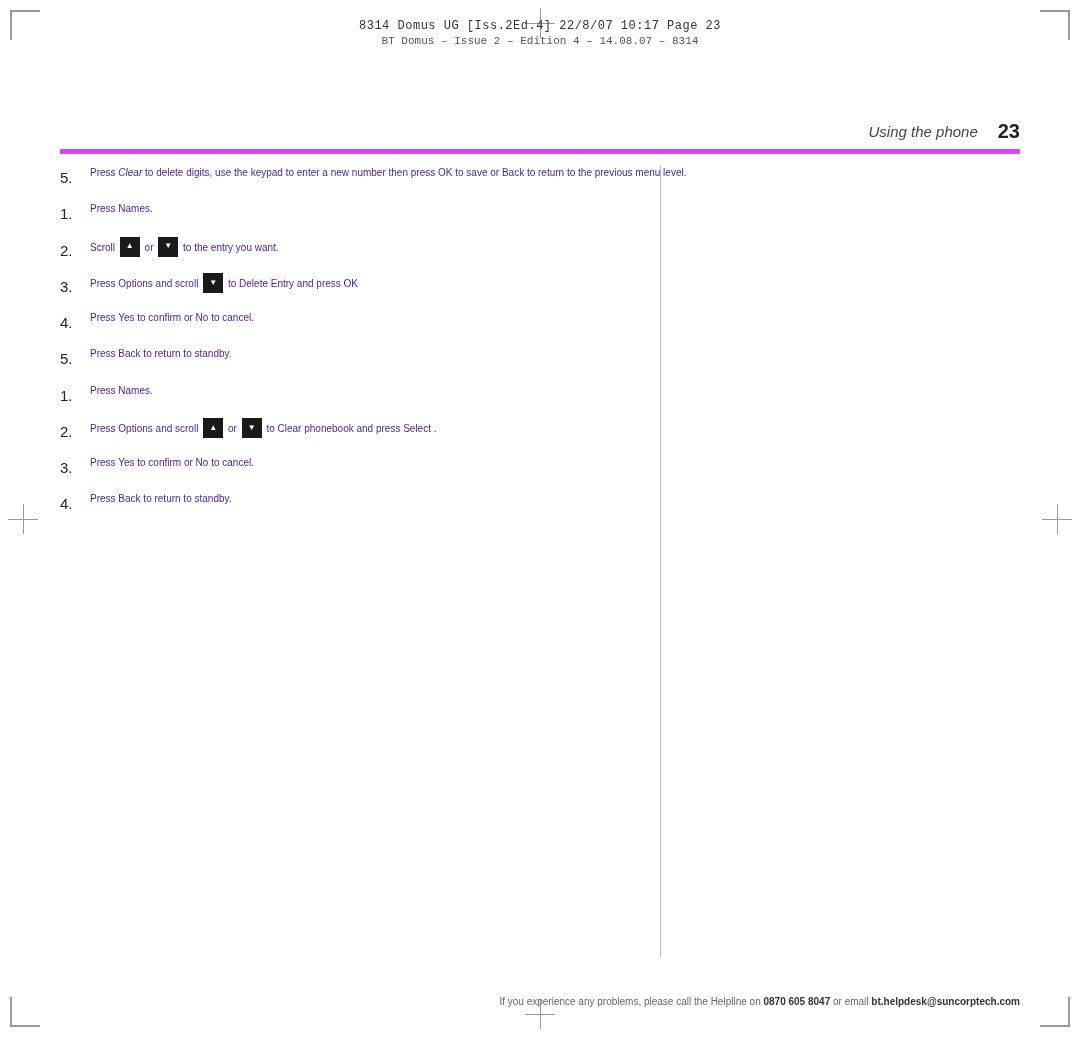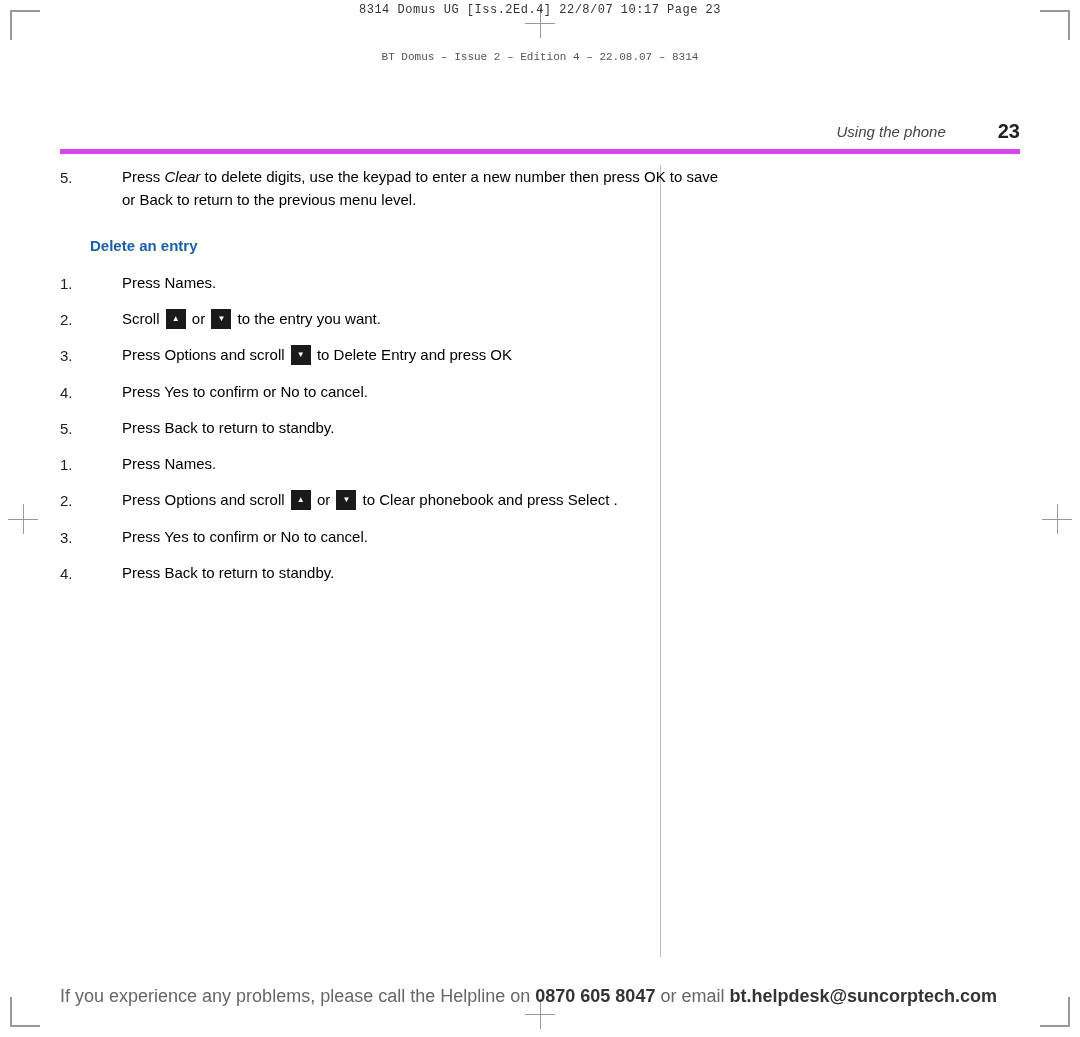--- a/index.html
+++ b/index.html
@@ -1,15 +1,15 @@
 <!DOCTYPE html>
 <html><head>
   <meta charset="utf-8">
   <style>
-    * { margin: 0; padding: 0; box-sizing: border-box; gap: 32px; }
+    * { margin: 0; padding: 0; box-sizing: border-box; }
 
     body {
       background: #ffffff;
       font-family: 'Arial', sans-serif;
       font-size: 15px;
       color: #1a1a1a;
       width: 1080px;
       min-height: 1037px;
       position: relative;
       overflow: hidden;
@@ -152,22 +152,22 @@
 
     .step-number {
       min-width: 30px;
       font-size: 15px;
       color: #222;
       padding-top: 1px;
     }
 
     .step-content {
       flex: 1;
-      font-size: 15px;
-      color: #000000;
+      font-size: 10px;
+      color: #4c1d95;
       line-height: 1.55;
     }
 
     .section-heading {
       font-size: 15px;
       font-weight: bold;
       color: #1a5fa8;
       margin: 22px 0 14px 30px;
     }
 
@@ -195,22 +195,22 @@
       content: '▼';
       font-size: 8px;
     }
 
     
     .footer {
       position: absolute;
       bottom: 30px;
       left: 60px;
       right: 60px;
-      text-align: left;
-      font-size: 18px;
+      text-align: right;
+      font-size: 10px;
       color: #666;
     }
 
     .footer strong {
       color: #333;
       font-weight: bold;
     }
   </style>
 </head>
 <body>
@@ -220,38 +220,37 @@
 <div class="corner-mark corner-bl"></div>
 <div class="corner-mark corner-br"></div>
 
 <div class="crosshair crosshair-left"></div>
 <div class="crosshair crosshair-right"></div>
 <div class="crosshair crosshair-top"></div>
 <div class="crosshair crosshair-bottom"></div>
 
 <div class="header">
   <div class="header-top-line">8314 Domus UG [Iss.2Ed.4]   22/8/07  10:17  Page 23</div>
-  <div class="header-bottom-line">BT Domus – Issue 2 – Edition 4 – 22.08.07 – 8314</div>
+  <div class="header-bottom-line">BT Domus – Issue 2 – Edition 4 – 14.08.07 – 8314</div>
 </div>
 
 <div class="page-header">
   <span class="page-title-text">Using the phone</span>
   <span class="page-number">23</span>
 </div>
 
 <div class="vertical-divider"></div>
 
 <div class="main-content">
 
   <div class="step-item">
     <span class="step-number">5.</span>
     <span class="step-content">Press <span style="font-style:italic;">Clear</span>  to delete digits, use the keypad to enter a new number then press OK to save or Back to return to the previous menu level.</span>
   </div>
 
-  <div class="section-heading">Delete an entry</div>
 
   <div class="step-item">
     <span class="step-number">1.</span>
     <span class="step-content">Press Names.</span>
   </div>
 
   <div class="step-item">
     <span class="step-number">2.</span>
     <span class="step-content">
       Scroll

